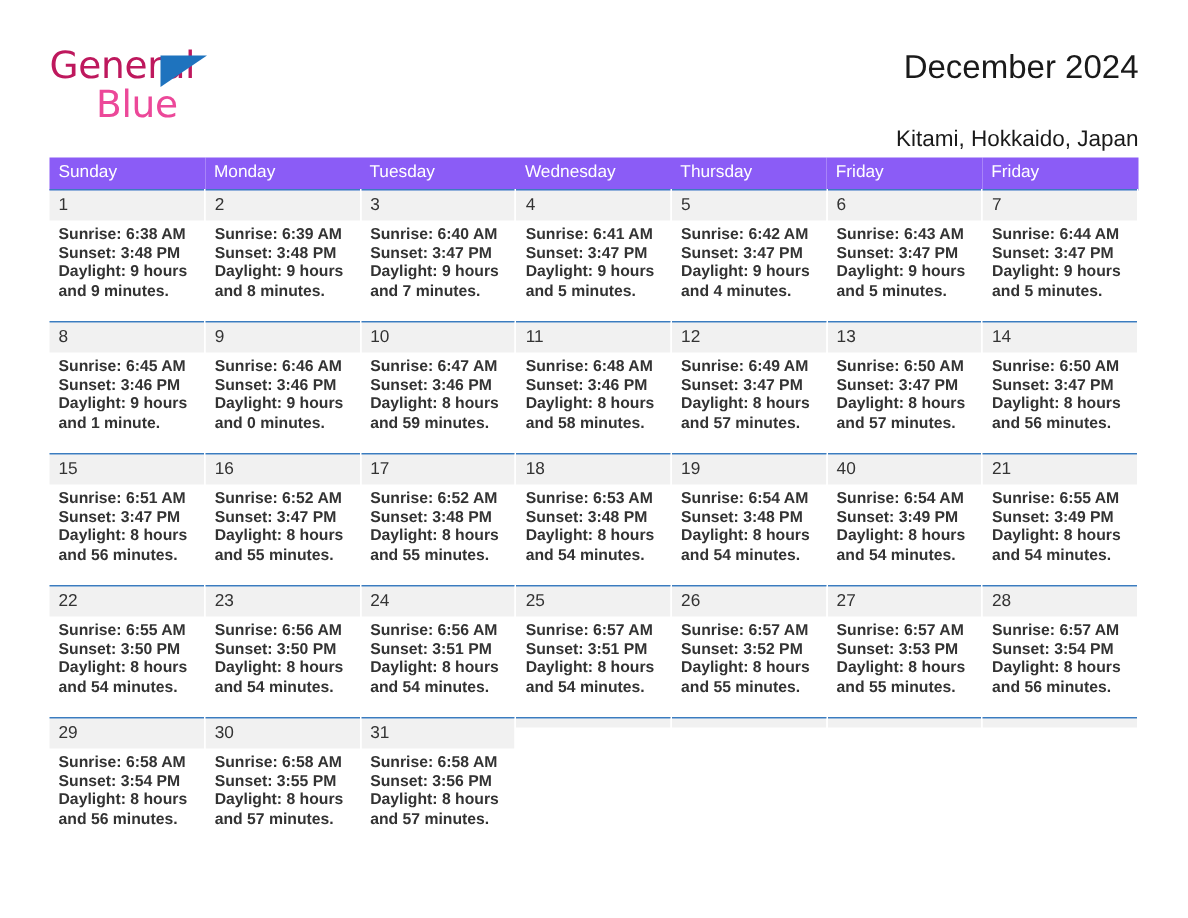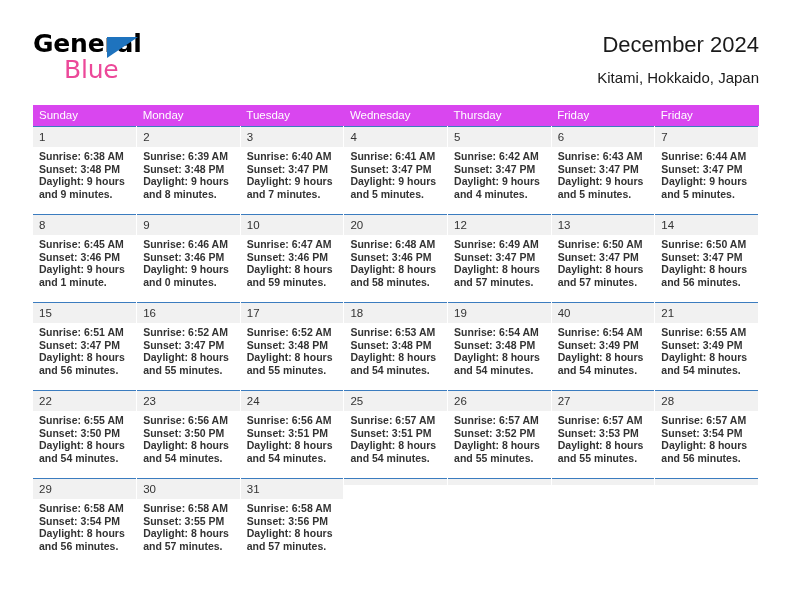--- a/index.html
+++ b/index.html
@@ -35,24 +35,23 @@
     top: 0;
     width: 240px;
     height: 62px;
   }
   .brand-general {
     position: absolute;
     left: 0;
     top: 0;
     font-size: 25px;
     line-height: 28px;
-    color: #000000;
+    color: #be185d;
     letter-spacing: -0.2px;
     font-family: "DejaVu Sans", sans-serif;
-    font-weight: bold;
   }
   .brand-tri {
     position: absolute;
     left: 74px;
     top: 7px;
     width: 0;
     height: 0;
     border-left: 31px solid #1e73be;
     border-bottom: 21px solid transparent;
   }
@@ -77,34 +76,34 @@
     line-height: 38px;
     color: #1a1a1a;
     font-weight: normal;
     white-space: nowrap;
   }
   .cal-subtitle {
     font-size: 15px;
     line-height: 22px;
     color: #1a1a1a;
     white-space: nowrap;
-    margin-top: 3px;
+    margin-top: 18px;
   }
 
   
   .cal {
     position: absolute;
     left: 33px;
     top: 105px;
     width: 726px;
     border-collapse: collapse;
     table-layout: fixed;
   }
   .cal th {
-    background: #d946ef;
+    background: #8b5cf6;
     color: #ffffff;
     font-size: 11.5px;
     font-weight: normal;
     text-align: left;
     padding: 4px 0 5px 6px;
     height: 19px;
     box-sizing: border-box;
     border: none;
   }
   .cal td {
@@ -287,21 +286,21 @@
               <div class="lines">
                 <div>Sunrise: 6:47 AM</div>
                 <div>Sunset: 3:46 PM</div>
                 <div>Daylight: 8 hours</div>
                 <div>and 59 minutes.</div>
               </div>
             </div>
           </td>
           <td>
             <div class="cell-inner">
-              <div class="daynum">20</div>
+              <div class="daynum">11</div>
               <div class="lines">
                 <div>Sunrise: 6:48 AM</div>
                 <div>Sunset: 3:46 PM</div>
                 <div>Daylight: 8 hours</div>
                 <div>and 58 minutes.</div>
               </div>
             </div>
           </td>
           <td>
             <div class="cell-inner">

